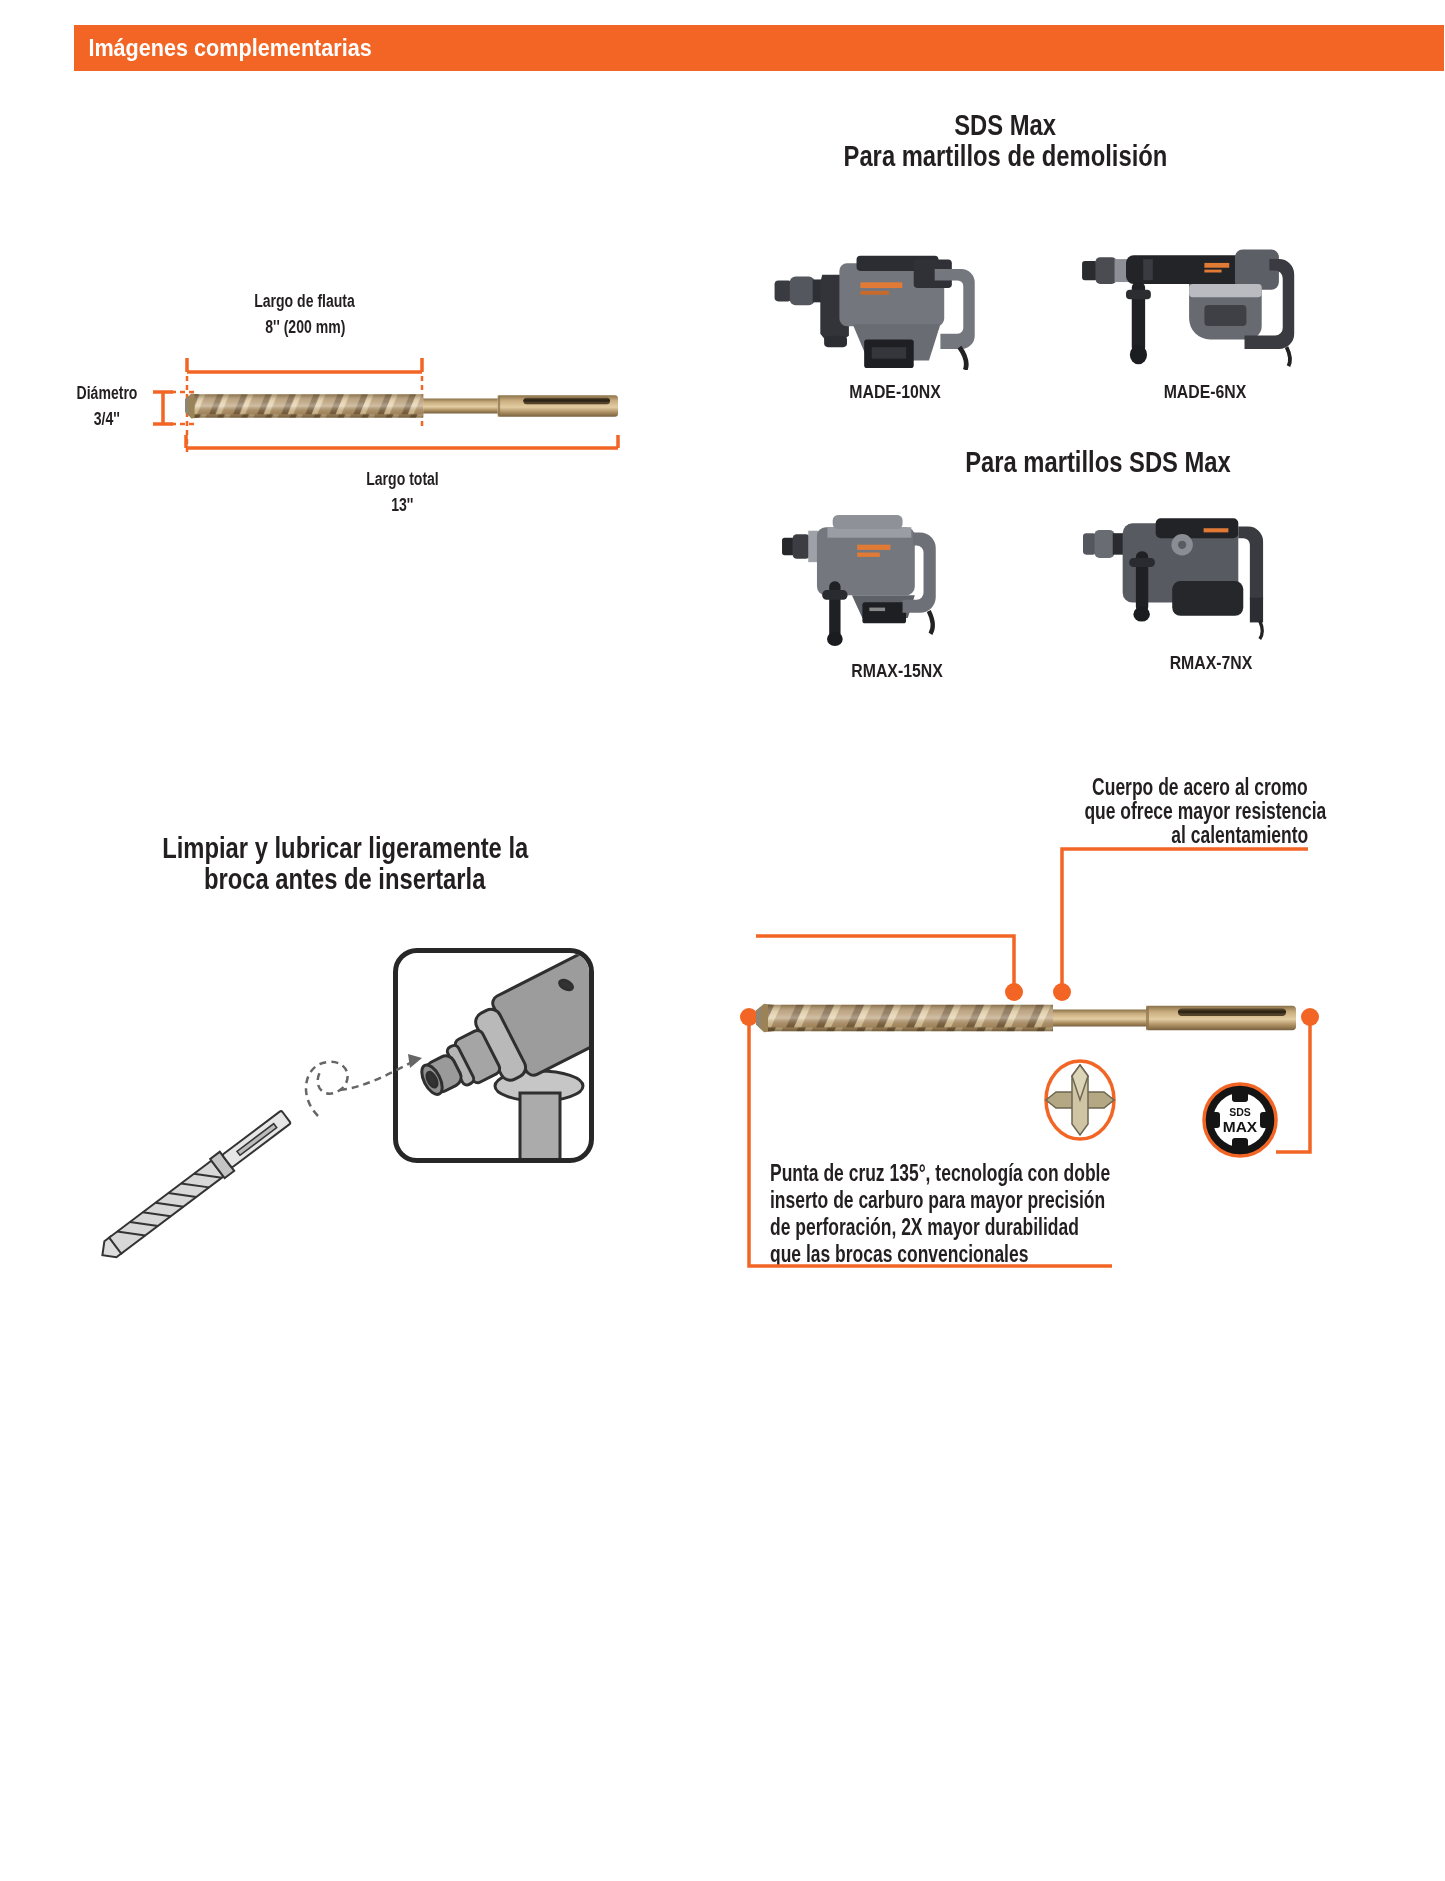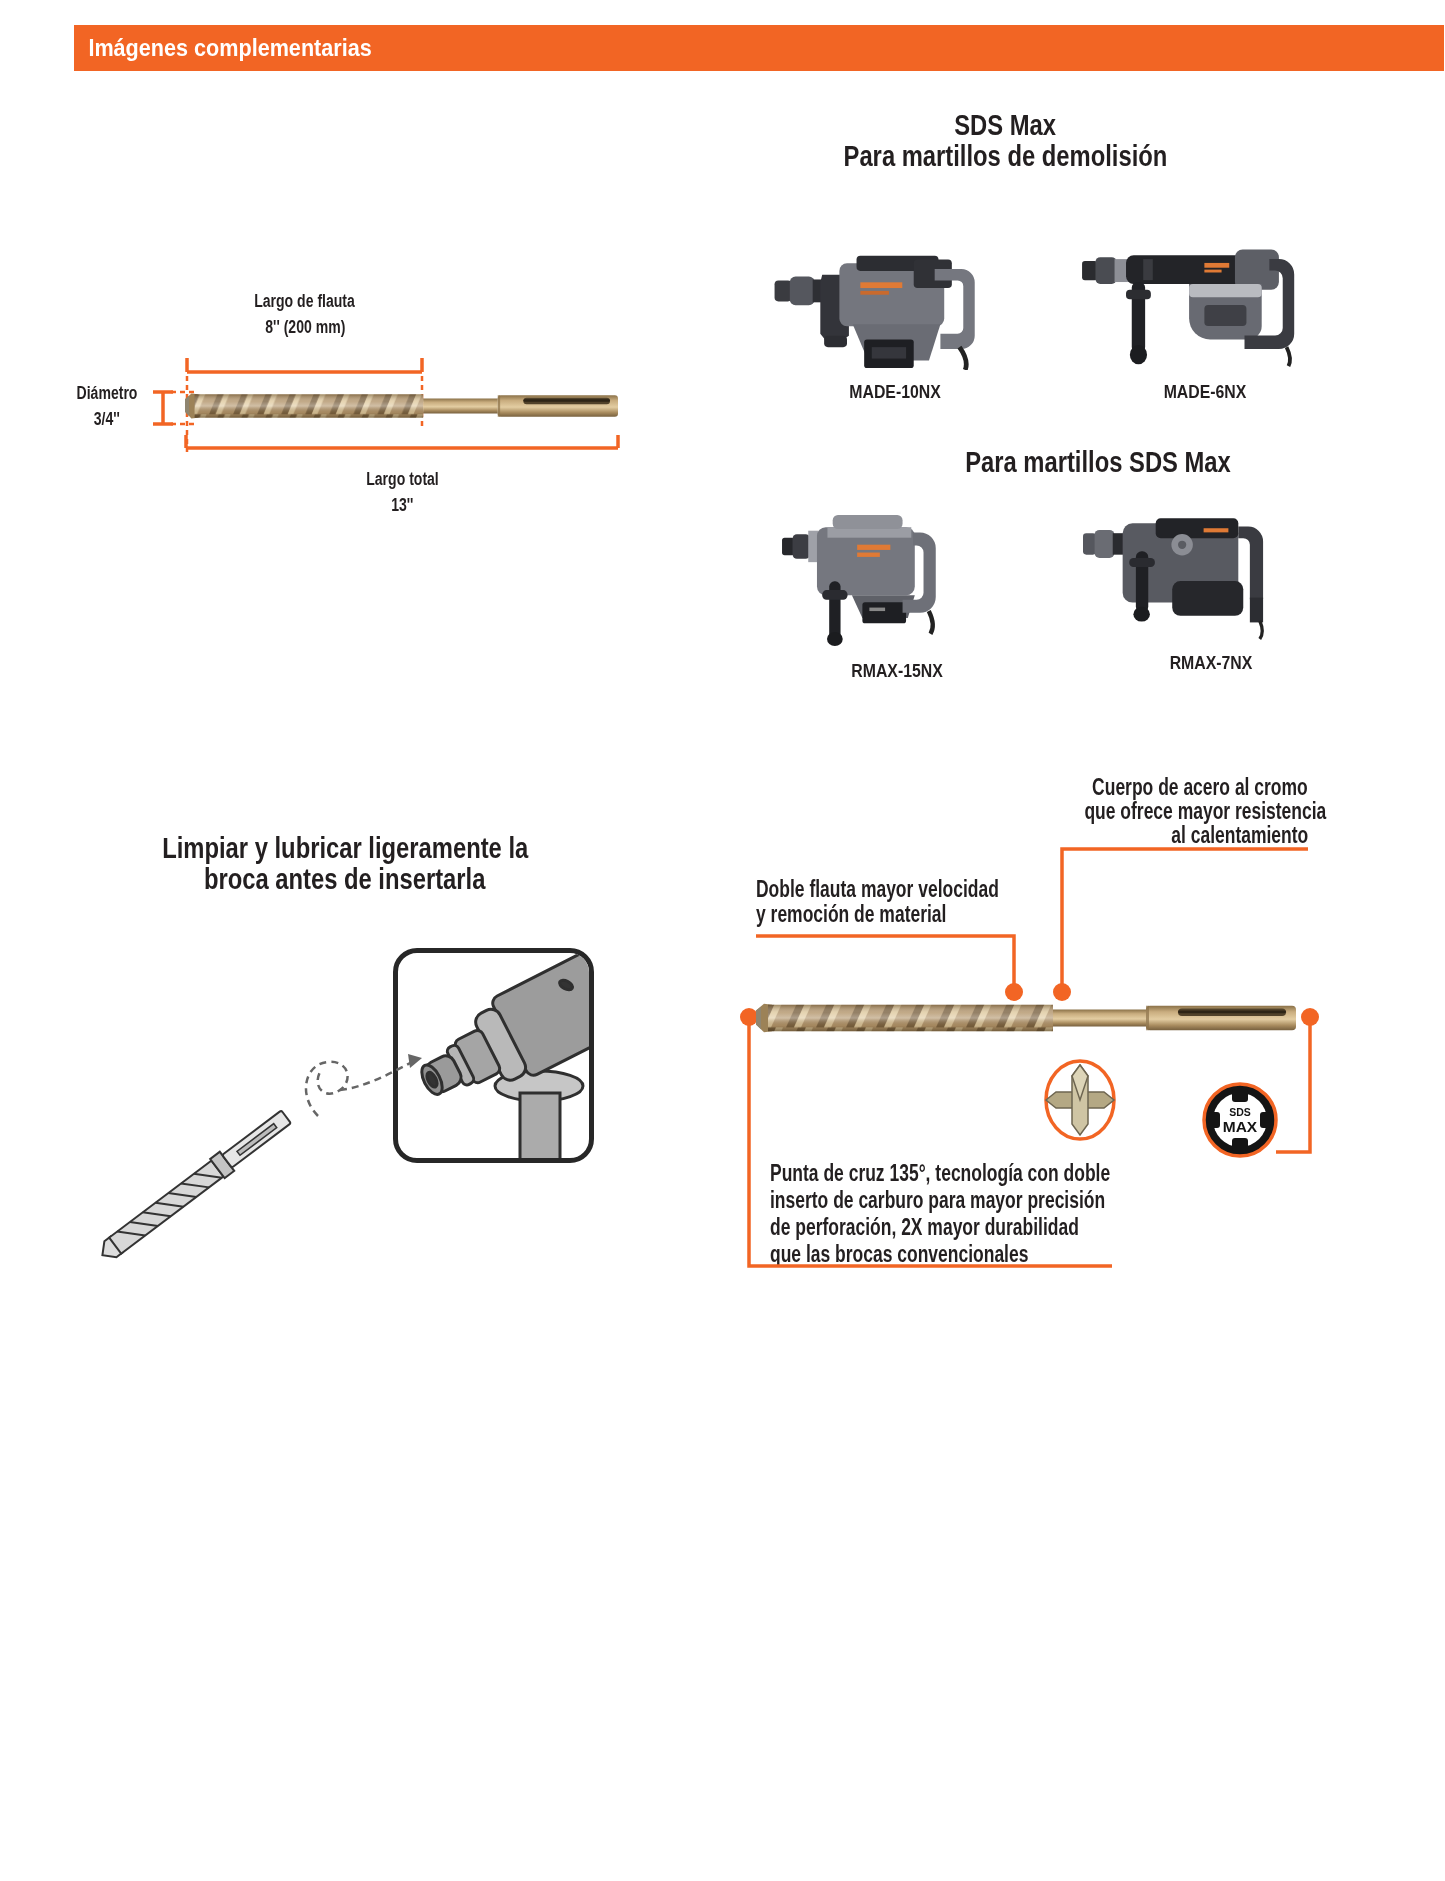--- a/index.html
+++ b/index.html
@@ -234,24 +234,20 @@
     </g>
     <polygon points="348,34 362,38 350,48" fill="#666"></polygon>
   </svg>
 
   <div class="abs rt t20 lhA" style="left:1008px;top:775px;width:300px;">
     <div><span class="cx sx76 or">Cuerpo de acero al cromo</span></div>
     <div><span class="cx sx76 or">que ofrece mayor resistencia</span></div>
     <div><span class="cx sx76 or">al calentamiento</span></div>
   </div>
 
-  <div class="abs t20 lhB" style="left:756px;top:877px;width:320px;">
-    <div><span class="cx sx76 ol">Doble flauta mayor velocidad</span></div>
-    <div><span class="cx sx76 ol">y remoción de material</span></div>
-  </div>
 
   <div class="abs t20 lhP" style="left:770px;top:1160px;width:360px;">
     <div><span class="cx sx76 ol">Punta de cruz 135°, tecnología con doble</span></div>
     <div><span class="cx sx76 ol">inserto de carburo para mayor precisión</span></div>
     <div><span class="cx sx76 ol">de perforación, 2X mayor durabilidad</span></div>
     <div><span class="cx sx76 ol">que las brocas convencionales</span></div>
   </div>
 
   <svg class="abs" style="left:620px;top:770px;" width="710" height="510" viewBox="620 770 710 510">
     <g stroke="#f26524" stroke-width="3.5" fill="none">

